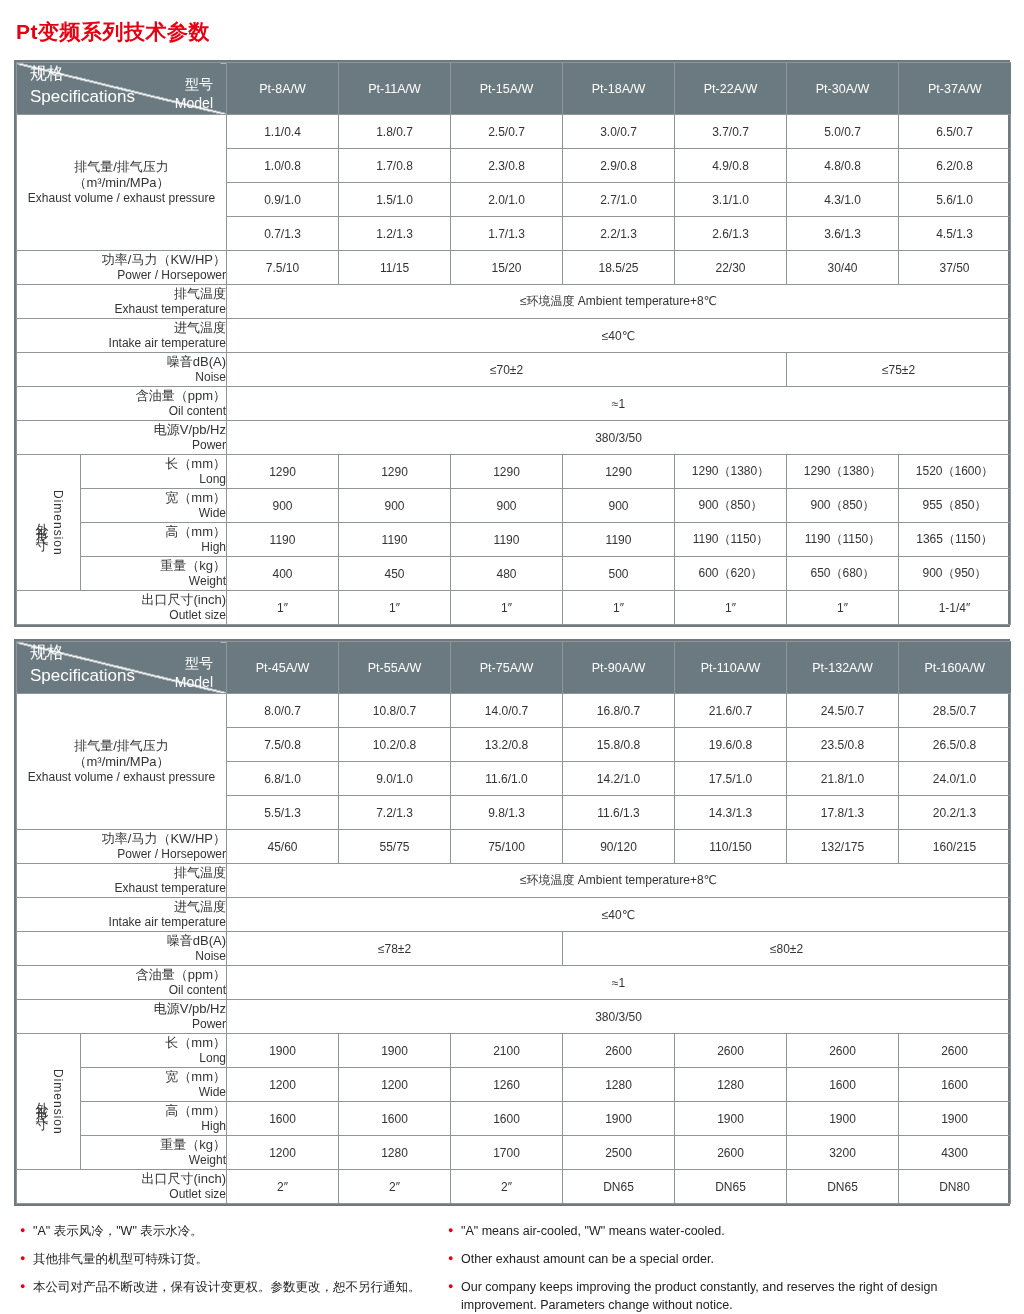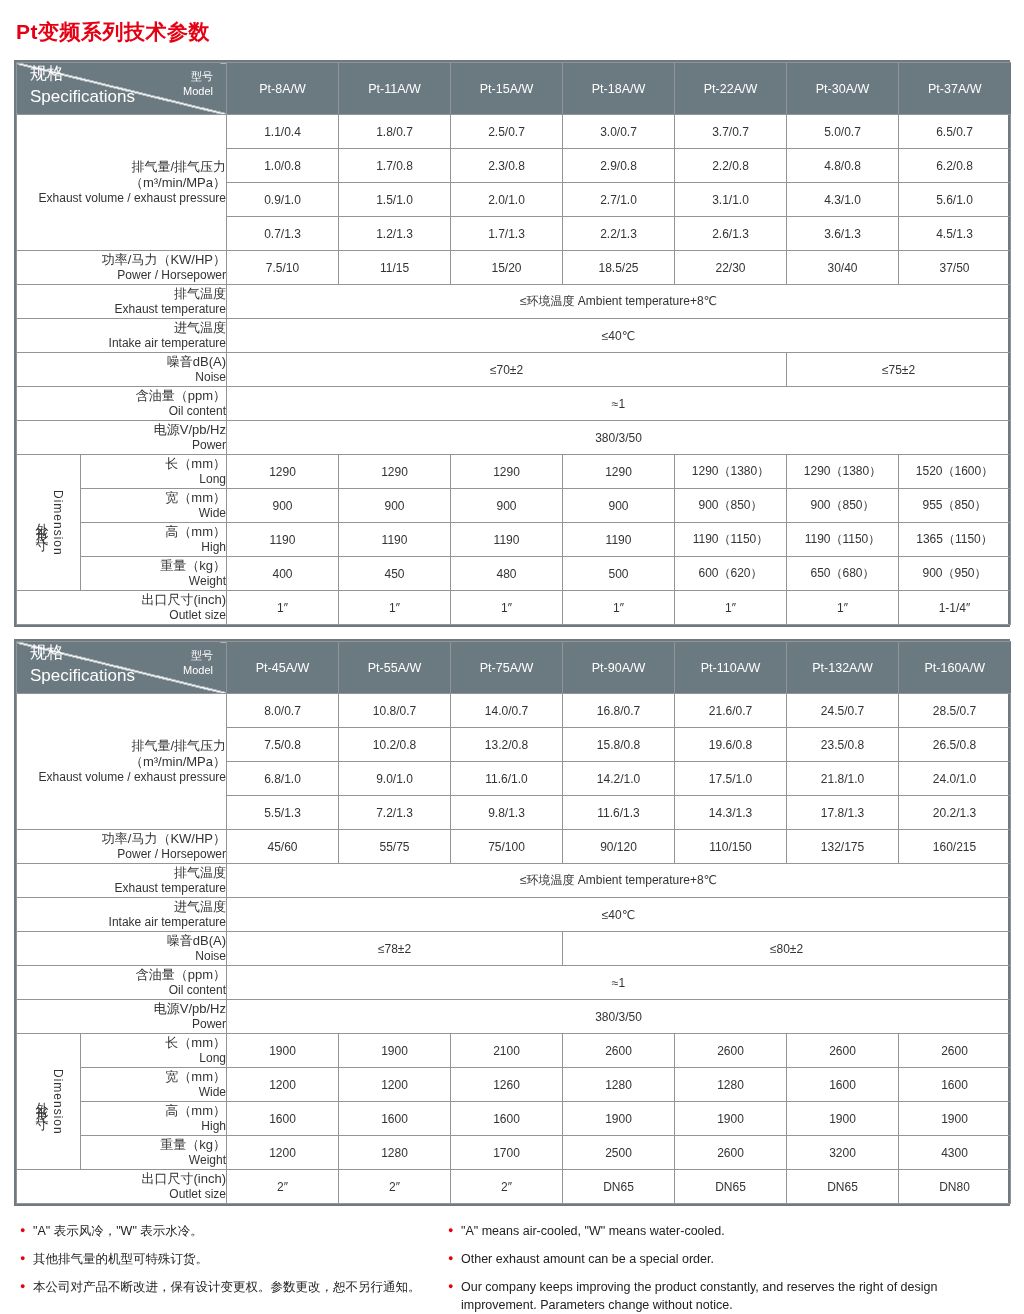--- a/index.html
+++ b/index.html
@@ -25,26 +25,26 @@
     border:none;border-right:2px solid #fff;border-bottom:2px solid #fff;
   }
   thead th:last-child{border-right:none;}
   th.corner{position:relative;background-color:var(--header-bg,#6b7a81);
     background-image:linear-gradient(to top right,
       transparent calc(50% - 1px),
       rgba(255,255,255,.92) calc(50% - 1px),
       rgba(255,255,255,.92) calc(50% + 1px),
       transparent calc(50% + 1px));
   }
-  .cmodel{position:absolute;top:6px;right:13px;text-align:right;line-height:1.35;font-size:11px;}
+  .cmodel{position:absolute;top:12px;right:13px;text-align:right;line-height:1.35;font-size:14px;}
   .cspec{position:absolute;bottom:5px;left:13px;text-align:left;line-height:1.35;font-size:17px;}
 
   td.label,td.sublabel{text-align:right;line-height:1.25;}
   td.label{padding-left:44px;}
-  td.label.center{padding-left:0;text-align:right;margin-top:36px;}
+  td.label.center{padding-left:0;text-align:center;margin-top:36px;}
   td.sublabel{padding-left:38px;}
   .zh{font-size:13px;color:var(--text,#333);}
   .en{font-size:12px;color:var(--text,#333);}
   td.val{text-align:center;font-size:12px;color:var(--text,#333);}
 
   th.vert{background:#fff;}
   .vwrap{display:flex;justify-content:center;align-items:center;min-height:130px;}
   .vzh{writing-mode:vertical-rl;text-orientation:upright;font-size:13px;letter-spacing:5px;}
   .ven{writing-mode:vertical-rl;font-size:12px;letter-spacing:1px;}
 
@@ -111,21 +111,21 @@
               <td class="val">3.0/0.7</td>
               <td class="val">3.7/0.7</td>
               <td class="val">5.0/0.7</td>
               <td class="val">6.5/0.7</td>
             </tr>
             <tr>
               <td class="val">1.0/0.8</td>
               <td class="val">1.7/0.8</td>
               <td class="val">2.3/0.8</td>
               <td class="val">2.9/0.8</td>
-              <td class="val">2.2/0.8</td>
+              <td class="val">4.9/0.8</td>
               <td class="val">4.8/0.8</td>
               <td class="val">6.2/0.8</td>
             </tr>
             <tr>
               <td class="val">0.9/1.0</td>
               <td class="val">1.5/1.0</td>
               <td class="val">2.0/1.0</td>
               <td class="val">2.7/1.0</td>
               <td class="val">3.1/1.0</td>
               <td class="val">4.3/1.0</td>

